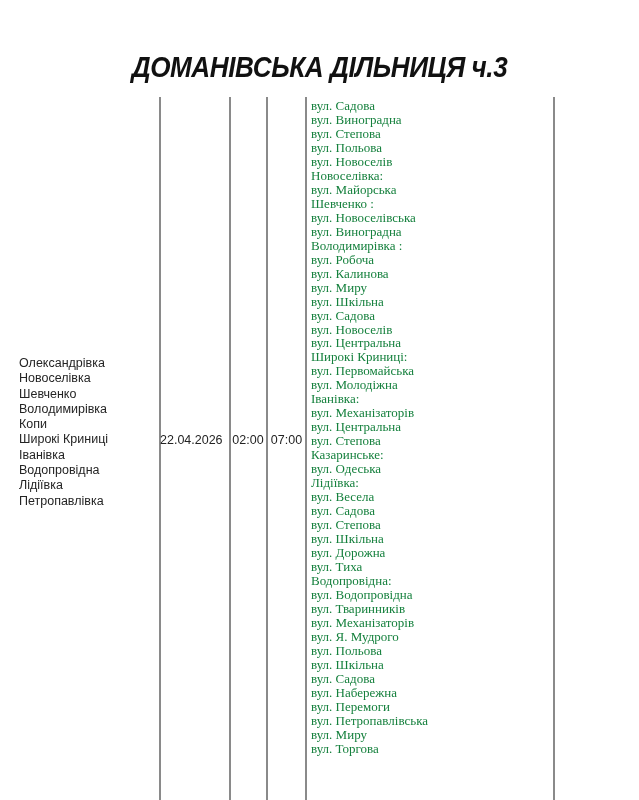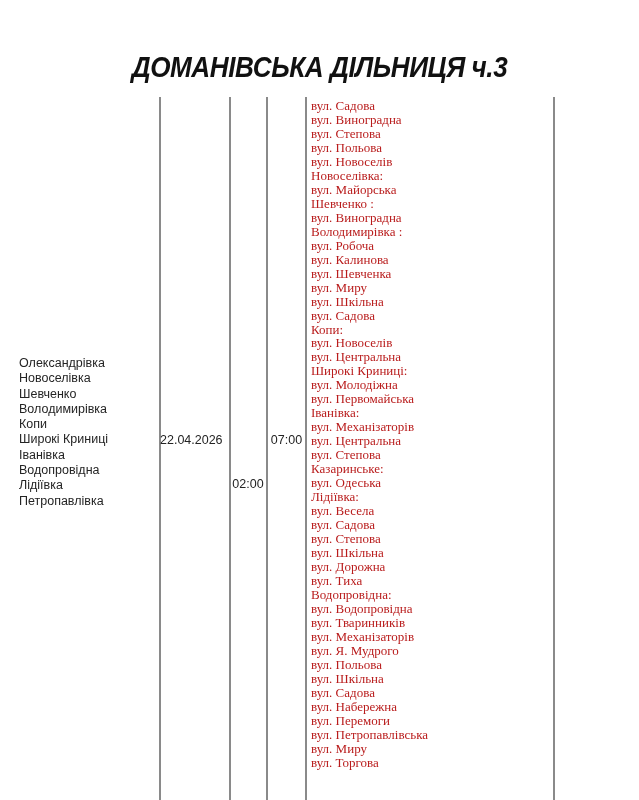--- a/index.html
+++ b/index.html
@@ -67,40 +67,39 @@
     color: #242424;
   }
   .cell-time1 {
     position: absolute;
     left: 230px;
     top: 433px;
     width: 36px;
     text-align: center;
     font-size: 12.5px;
     color: #242424;
-    margin-top: 44px;
   }
   .cell-time2 {
     position: absolute;
     left: 268px;
     top: 433px;
     width: 37px;
     text-align: center;
     font-size: 12.5px;
     color: #242424;
   }
   .streets-list {
     position: absolute;
     left: 311px;
     top: 99px;
     width: 240px;
     font-family: "Liberation Serif", serif;
     font-size: 13px;
     line-height: 13.97px;
-    color: #b91c1c;
+    color: #15803d;
   }
   .street-line { white-space: nowrap; }
   .street-line.hdr { font-weight: normal; }
 </style>
 </head>
 <body>
 
 <div class="page">
 
   <div class="title">ДОМАНІВСЬКА ДІЛЬНИЦЯ ч.3</div>
@@ -135,34 +134,33 @@
 
     <div class="streets-list">
         <div class="street-line">вул. Садова</div>
         <div class="street-line">вул. Виноградна</div>
         <div class="street-line">вул. Степова</div>
         <div class="street-line">вул. Польова</div>
         <div class="street-line">вул. Новоселів</div>
         <div class="street-line hdr">Новоселівка:</div>
         <div class="street-line">вул. Майорська</div>
         <div class="street-line hdr">Шевченко :</div>
+        <div class="street-line">вул. Новоселівська</div>
         <div class="street-line">вул. Виноградна</div>
         <div class="street-line hdr">Володимирівка :</div>
         <div class="street-line">вул. Робоча</div>
         <div class="street-line">вул. Калинова</div>
-        <div class="street-line">вул. Шевченка</div>
         <div class="street-line">вул. Миру</div>
         <div class="street-line">вул. Шкільна</div>
         <div class="street-line">вул. Садова</div>
-        <div class="street-line hdr">Копи:</div>
         <div class="street-line">вул. Новоселів</div>
         <div class="street-line">вул. Центральна</div>
         <div class="street-line hdr">Широкі Криниці:</div>
+        <div class="street-line">вул. Первомайська</div>
         <div class="street-line">вул. Молодіжна</div>
-        <div class="street-line">вул. Первомайська</div>
         <div class="street-line hdr">Іванівка:</div>
         <div class="street-line">вул. Механізаторів</div>
         <div class="street-line">вул. Центральна</div>
         <div class="street-line">вул. Степова</div>
         <div class="street-line hdr">Казаринське:</div>
         <div class="street-line">вул. Одеська</div>
         <div class="street-line hdr">Лідіївка:</div>
         <div class="street-line">вул. Весела</div>
         <div class="street-line">вул. Садова</div>
         <div class="street-line">вул. Степова</div>

